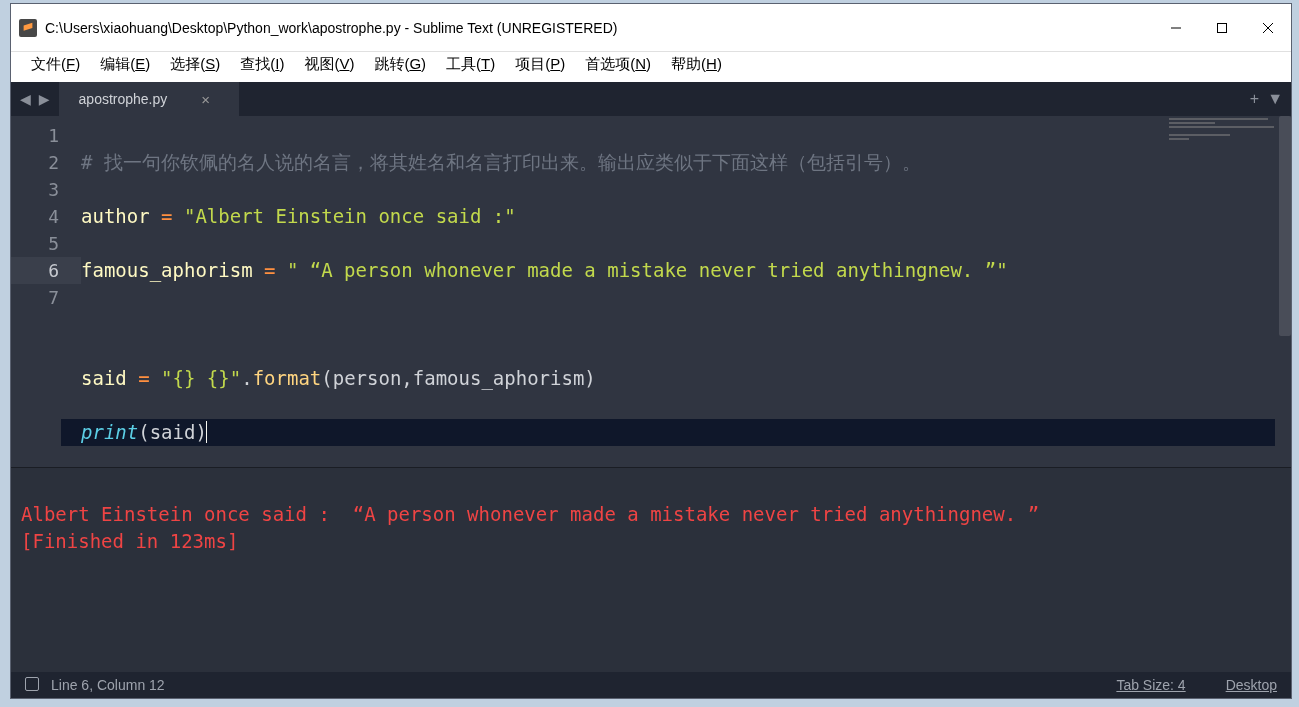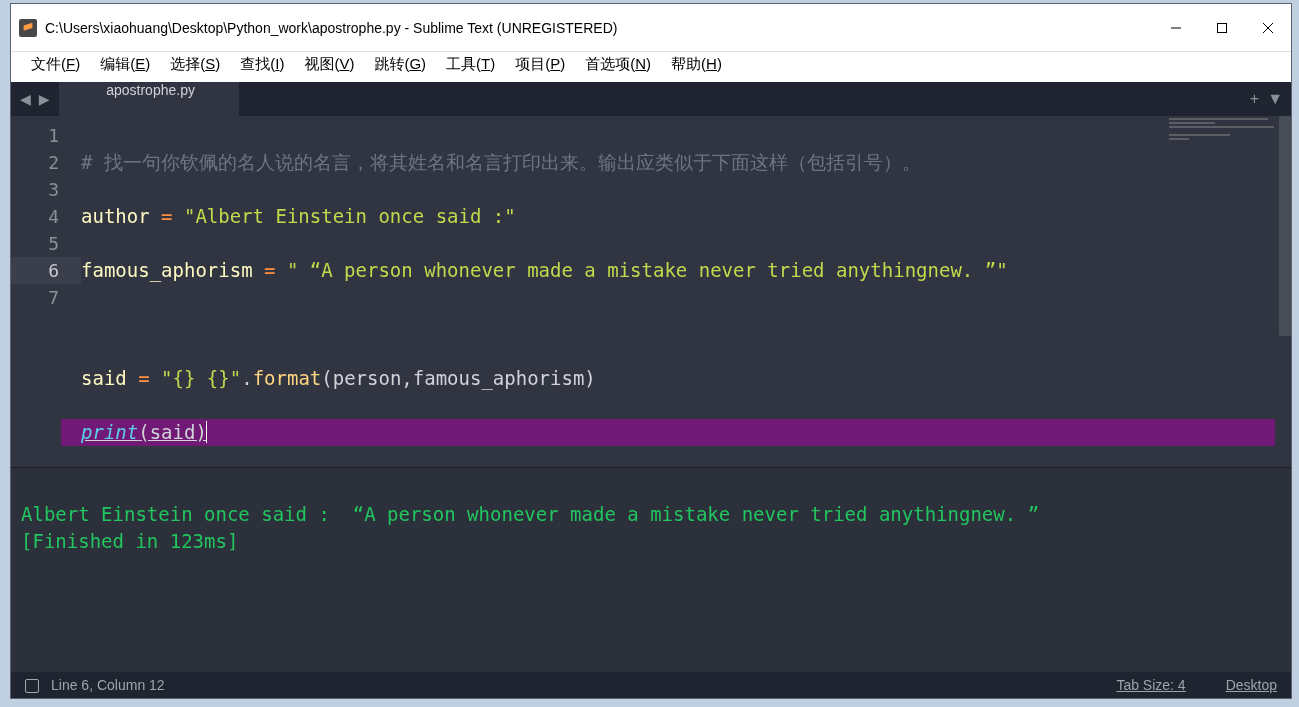--- a/index.html
+++ b/index.html
@@ -82,21 +82,20 @@
   .tab {
     background: #303541;
     color: #d0d3d8;
     display: flex;
     align-items: center;
     padding: 0 16px 0 20px;
     font-size: 14px;
     gap: 34px;
     position: relative;
     min-width: 180px;
-    flex-direction: column;
   }
   .tab-close { color: #999; font-size: 15px; }
   .tab-actions {
     position: absolute;
     right: 8px;
     top: 0;
     height: 100%;
     display: flex;
     align-items: center;
     gap: 8px;
@@ -132,21 +131,21 @@
   .code {
     flex: 1;
     padding-top: 6px;
     font-family: Consolas, monospace;
     font-size: 19px;
     line-height: 27px;
     color: #d0d3d8;
     white-space: pre;
     position: relative;
   }
-  .code .line.active-bg { background: #701a75; margin-left:-20px; padding-left:20px; margin-right:16px;text-decoration:underline; }
+  .code .line.active-bg { background: #0f172a; margin-left:-20px; padding-left:20px; margin-right:16px; }
   .c-comment { color: #6e7582; }
   .c-key { color: #fef9c3; }
   .c-op { color: #ff8f40; }
   .c-str { color: #c2d94c; }
   .c-func { color: #ffd580; text-align: right; }
   .c-call { color: #5ccfe6; font-style: italic; }
   .cursor {
     display:inline-block;
     width:1px; height:22px;
     background:#f8f8f2;
@@ -173,37 +172,37 @@
   }
 
   
   .output {
     height: 205px;
     background: #2b303b;
     border-top: 1px solid #1a1d24;
     font-family: Consolas, monospace;
     font-size: 19px;
     line-height: 27px;
-    color: #22c55e;
+    color: #ef4444;
     padding: 6px 10px;
     white-space: pre;
   }
 
   
   .statusbar {
     height: 26px;
     background: #1f2430;
     color: #9ea3ad;
     display: flex;
     align-items: center;
     font-size: 14px;
     padding: 0 14px;
     gap: 14px;
   }
-  .status-left { display:flex; align-items:flex-end; gap:12px; flex:1; }
+  .status-left { display:flex; align-items:flex-start; gap:12px; flex:1; }
   .status-box {
     width: 14px; height: 14px;
     border: 1.5px solid #9ea3ad;
     border-radius: 2px;
   }
   .status-right { display:flex; gap:40px;text-decoration:underline; }
 </style>
 </head>
 <body>
 

